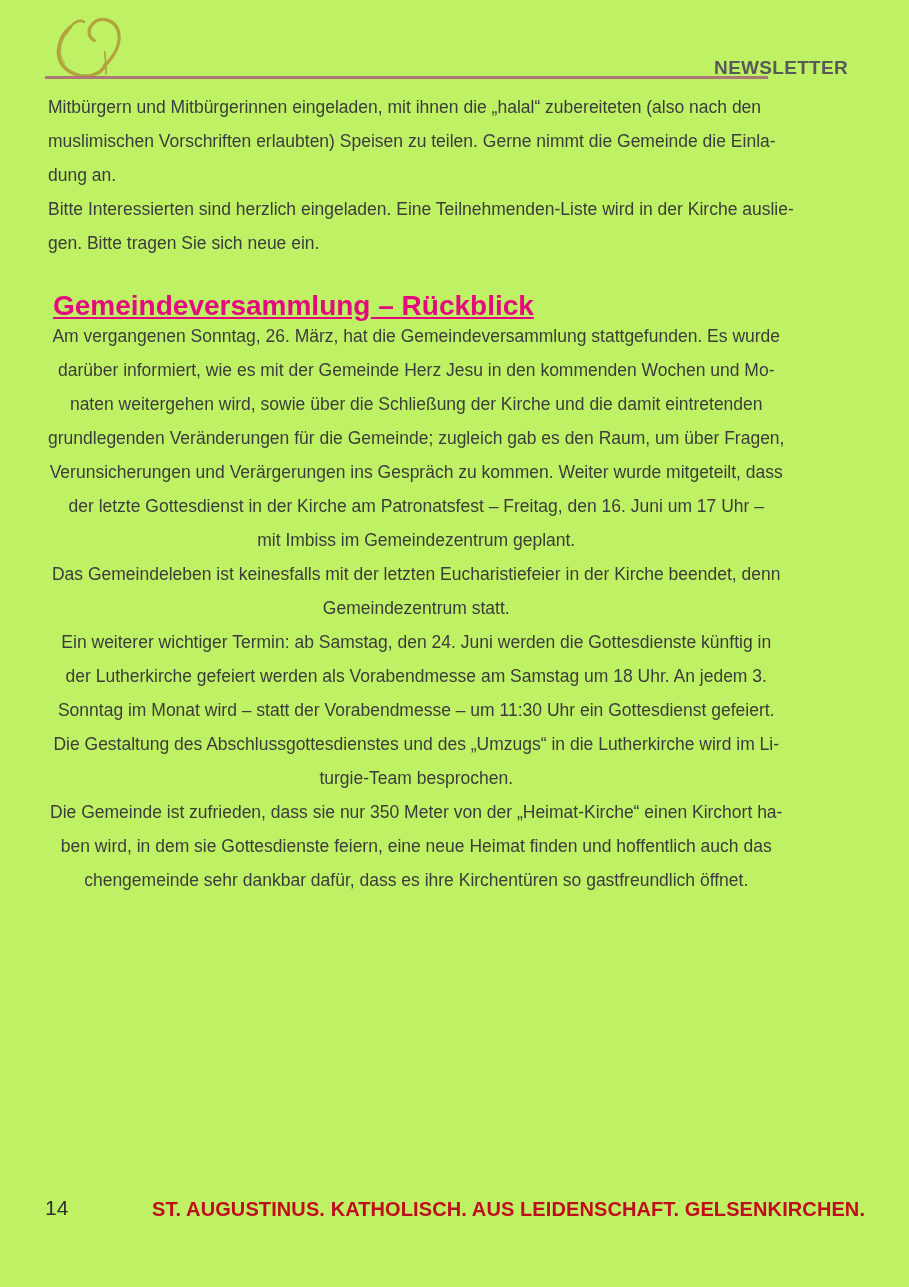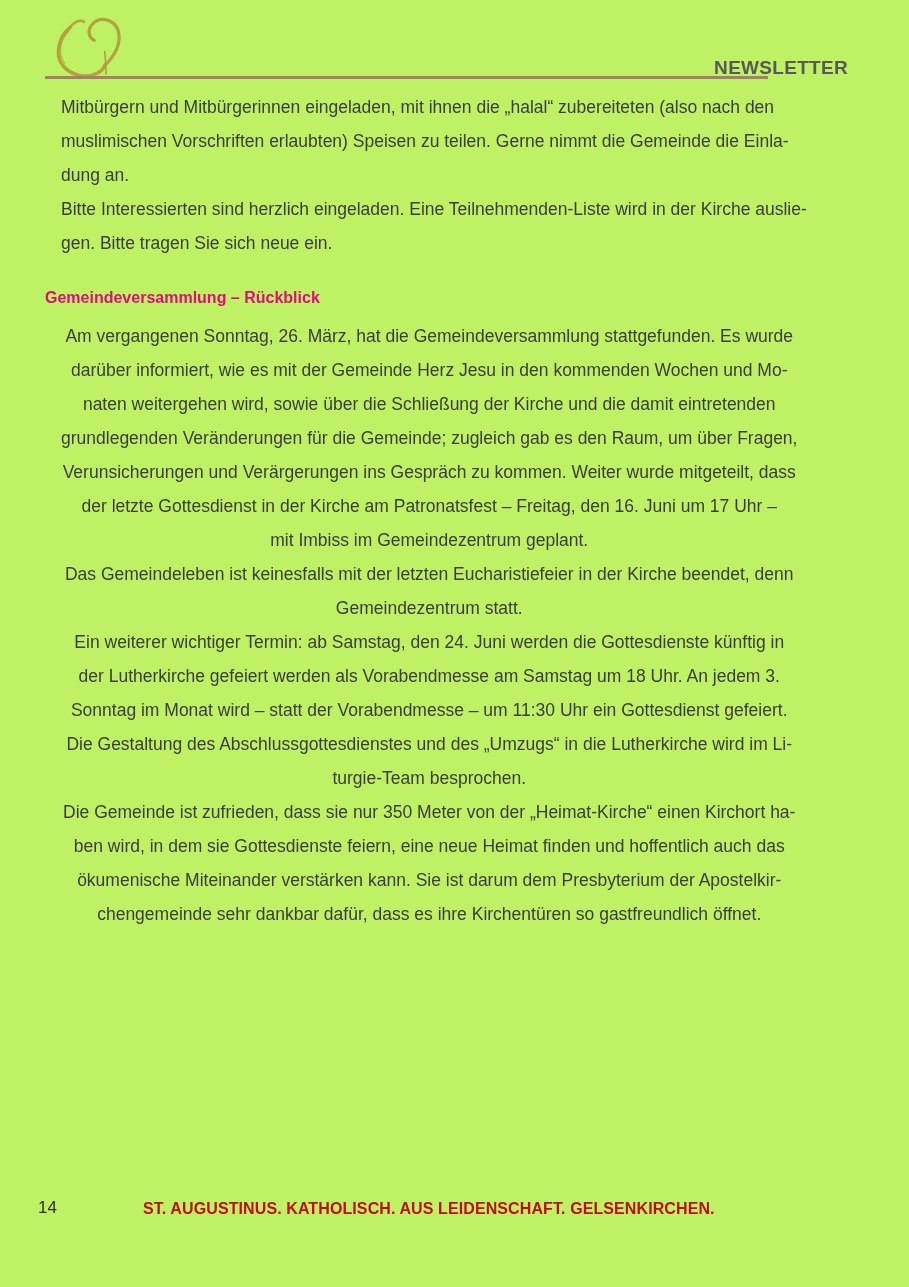--- a/index.html
+++ b/index.html
@@ -33,53 +33,54 @@
     right: 61px;
     font-size: 19px;
     font-weight: bold;
     letter-spacing: 0.3px;
     color: var(--newsletter_gray, #595959);
     line-height: 20px;
   }
   
   .textblock {
     position: absolute;
-    left: 61px;
+    left: 48px;
     color: var(--body_text, #3c3c3c);
     font-size: 17.5px;
     line-height: 34px;
   }
   .textblock .text-line { white-space: nowrap; }
   .intro-block   { top: 90px; }
   .section-block { top: 319px; text-align: center; }
   .section-heading {
     position: absolute;
     left: 45px;
     top: 283px;
-    margin: 0;
-    font-size: 16px;
+    margin: 8px;
+    font-size: 28px;
     font-weight: bold;
     line-height: 30px;
     color: var(--heading_pink, #e5097f);
     white-space: nowrap;
+    text-decoration: underline;
   }
   
   .page-number {
     position: absolute;
-    left: 38px;
+    left: 45px;
     top: 1197px;
-    font-size: 17px;
+    font-size: 21px;
     line-height: 22px;
     color: #2f2f2f;
   }
   .footer-slogan {
     position: absolute;
-    left: 143px;
+    left: 152px;
     top: 1199px;
-    font-size: 16px;
+    font-size: 20px;
     font-weight: bold;
     line-height: 20px;
     letter-spacing: 0.1px;
     color: var(--slogan_red, #c00d1d);
     white-space: nowrap;
   }
 </style>
 </head>
 <body>
 
@@ -117,20 +118,19 @@
       <div class="text-line">mit Imbiss im Gemeindezentrum geplant.</div>
       <div class="text-line">Das Gemeindeleben ist keinesfalls mit der letzten Eucharistiefeier in der Kirche beendet, denn</div>
       <div class="text-line">Gemeindezentrum statt.</div>
       <div class="text-line">Ein weiterer wichtiger Termin: ab Samstag, den 24. Juni werden die Gottesdienste künftig in</div>
       <div class="text-line">der Lutherkirche gefeiert werden als Vorabendmesse am Samstag um 18 Uhr. An jedem 3.</div>
       <div class="text-line">Sonntag im Monat wird – statt der Vorabendmesse – um 11:30 Uhr ein Gottesdienst gefeiert.</div>
       <div class="text-line">Die Gestaltung des Abschlussgottesdienstes und des „Umzugs“ in die Lutherkirche wird im Li-</div>
       <div class="text-line">turgie-Team besprochen.</div>
       <div class="text-line">Die Gemeinde ist zufrieden, dass sie nur 350 Meter von der „Heimat-Kirche“ einen Kirchort ha-</div>
       <div class="text-line">ben wird, in dem sie Gottesdienste feiern, eine neue Heimat finden und hoffentlich auch das</div>
-      <div class="text-line">ökumenische Miteinander verstärken kann. Sie ist darum dem Presbyterium der Apostelkir-</div>
       <div class="text-line">chengemeinde sehr dankbar dafür, dass es ihre Kirchentüren so gastfreundlich öffnet.</div>
     </div>
 
   <div class="page-number">14</div>
   <div class="footer-slogan">ST. AUGUSTINUS. KATHOLISCH. AUS LEIDENSCHAFT. GELSENKIRCHEN.</div>
 
 </div>
 
 </body></html>

